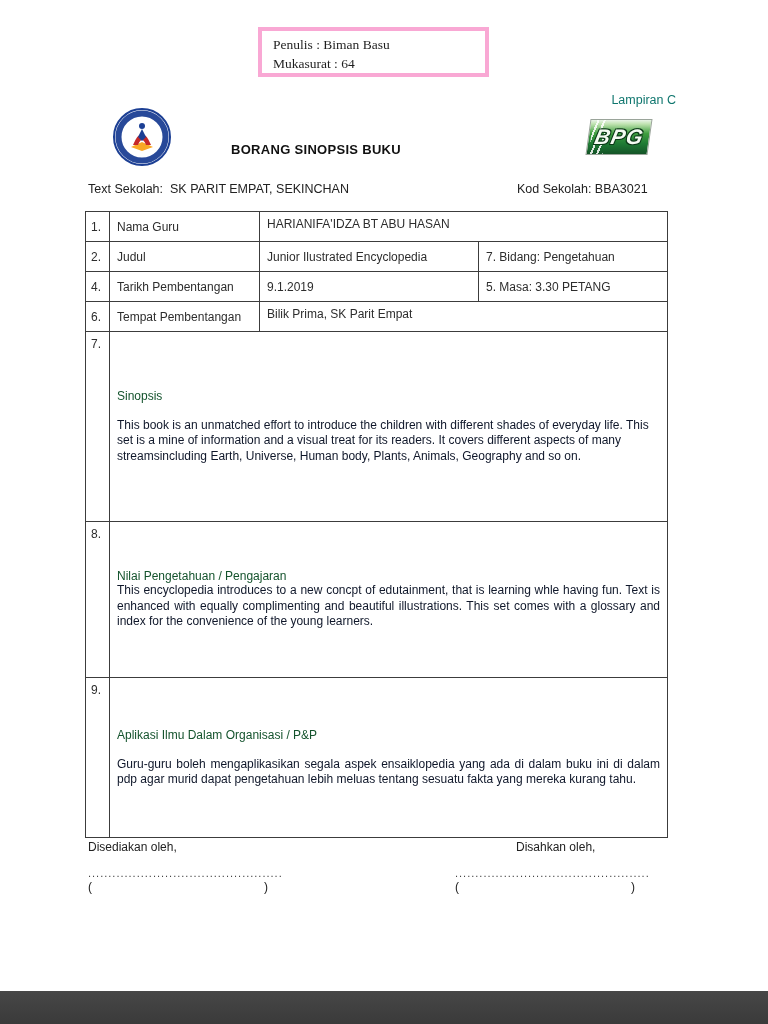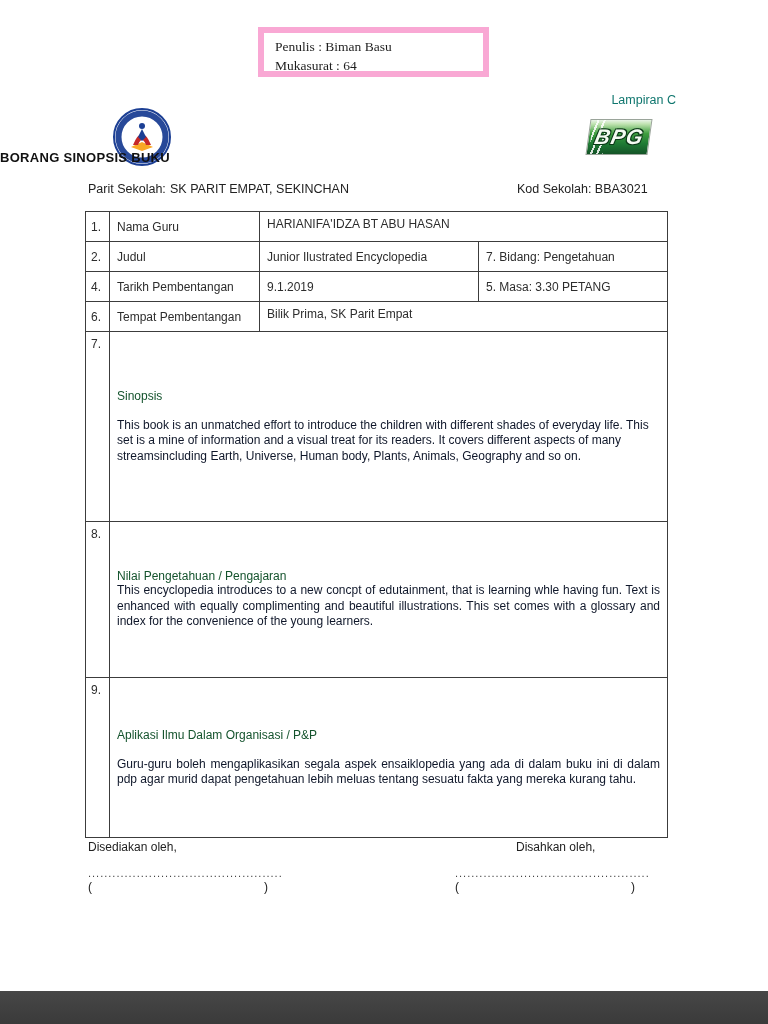--- a/index.html
+++ b/index.html
@@ -6,21 +6,21 @@
   html,body { background:#ffffff; }
   body { font-family:"Liberation Sans", sans-serif; }
   .page {
     position:relative; width:768px; height:1024px; margin:0 auto;
     background:#ffffff; overflow:hidden; color:#2e2e2e;
   }
 
   
   .penulis-box {
     position:absolute; left:258px; top:27px; width:231px; height:50px;
-    border:6px solid #f9a8d4; padding:5px 11px;
+    border:4px solid #f9a8d4; padding:5px 11px;
     font-family:"Liberation Serif", serif; font-size:13.5px; line-height:1.4; color:#1e1e1e;
   }
 
   .lampiran {
     position:absolute; top:93px; right:92px;
     font-size:12.5px; font-weight:normal; color:#0f766e;
   }
 
   
   .school-logo { position:absolute; left:112px; top:107px; width:60px; height:60px; }
@@ -38,21 +38,21 @@
     content:""; position:absolute; left:2px; top:0; bottom:0; width:14px;
     background:repeating-linear-gradient(105deg, rgba(255,255,255,0) 0 4px, rgba(255,255,255,.85) 4px 6px);
   }
   .bpg-text {
     font-style:italic; font-weight:bold; font-size:21px; letter-spacing:1px;
     color:#f4fbf2; text-shadow:1px 1px 0 #0c3a18, -1px -1px 0 #0c3a18, 1px -1px 0 #0c3a18, -1px 1px 0 #0c3a18;
     transform:skewX(-4deg);
   }
 
   .doc-title {
-    position:absolute; top:150px; left:0; width:632px; 
+    position:absolute; top:142px; left:0; width:632px; text-align:center;
     font-size:13px; font-weight:bold; letter-spacing:.3px; color:#111;
   }
 
   .school-row { position:absolute; top:182px; left:0; width:768px; font-size:12.5px; color:#222; }
   .school-label { position:absolute; left:88px; }
   .school-name  { position:absolute; left:170px; }
   .school-code  { position:absolute; left:517px; }
 
   
   .form-table {
@@ -111,21 +111,21 @@
     </svg>
   </div>
 
   <div class="bpg-logo">
     <span class="bpg-text">BPG</span>
   </div>
 
   <div class="doc-title">BORANG SINOPSIS BUKU</div>
 
   <div class="school-row">
-    <span class="school-label">Parit Sekolah:</span>
+    <span class="school-label">Text Sekolah:</span>
     <span class="school-name">SK PARIT EMPAT, SEKINCHAN</span>
     <span class="school-code">Kod Sekolah: BBA3021</span>
   </div>
 
   <table class="form-table">
     <colgroup>
       <col style="width:24px">
       <col style="width:150px">
       <col style="width:219px">
       <col style="width:189px">

